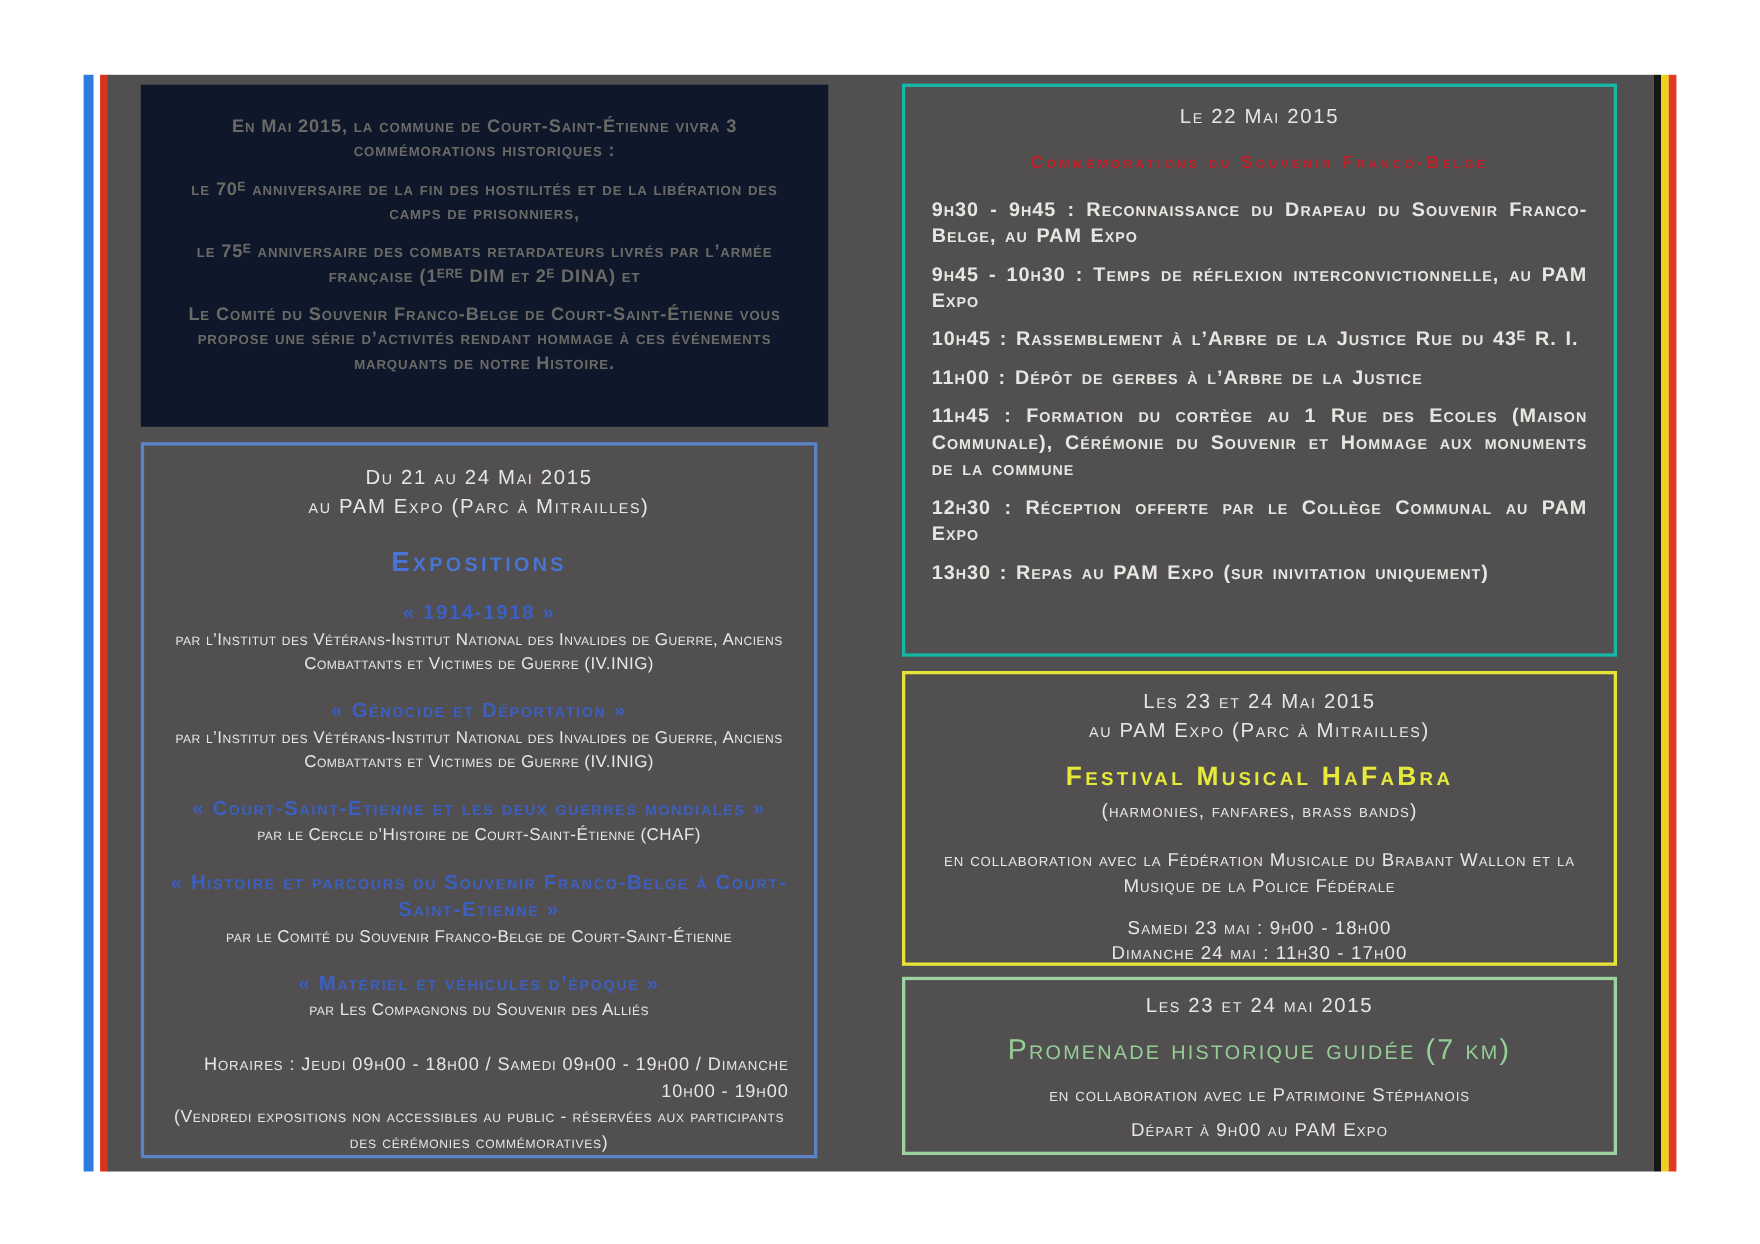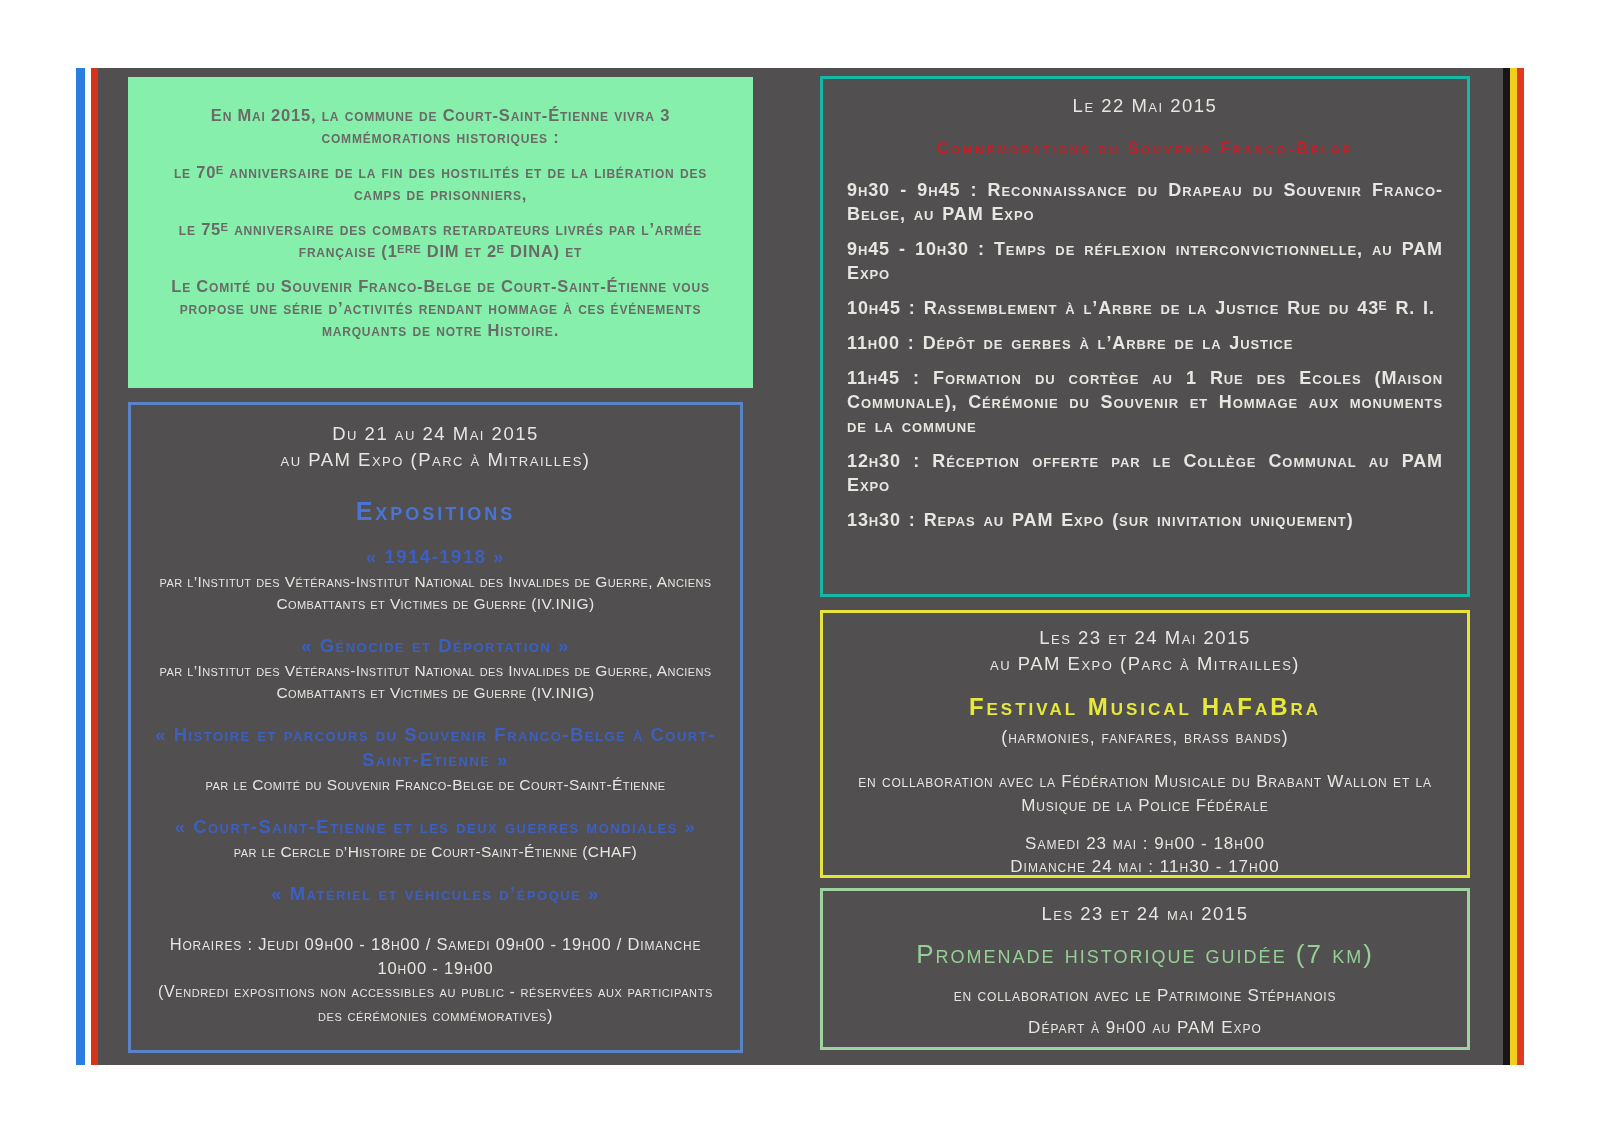--- a/index.html
+++ b/index.html
@@ -18,21 +18,21 @@
   .stripe-redr   {left:1517px;width:7px;background:#e23a22;}
   
   .page{
     position:absolute;left:98px;top:68px;width:1405px;height:997px;
     background:#514f4f;color:#e7e6e2;
   }
   .box{position:absolute;box-sizing:border-box;overflow:hidden;text-align:center;}
   
   .intro-box{
     left:30px;top:9px;width:625px;height:311px;
-    background:#86efac;color:#60605c;
+    background:#0f172a;color:#60605c;
     padding:14px 28px;
   }
   .intro-box p{
     font-size:16.5px;line-height:22px;letter-spacing:0.8px;
     margin:13px 0;font-weight:bold;color:#6a6a66;
   }
   
   .expo-box{
     left:30px;top:334px;width:615px;height:651px;
     border:3px solid #5b83c8;padding:16px 23px;
@@ -41,21 +41,21 @@
   .expo-title{
     color:#4a74d4;font-weight:bold;font-size:25px;letter-spacing:3px;
     margin:24px 0 14px;
   }
   .expo-item{margin-top:18px;}
   .expo-item-title{
     color:#3c5fc2;font-weight:bold;font-size:18.5px;line-height:25px;
     letter-spacing:1.5px;
   }
   .expo-item-by{font-size:15.5px;line-height:22px;letter-spacing:0.4px;margin-top:2px;}
-  .expo-horaires{margin-top:26px;font-size:16.5px;line-height:24px;letter-spacing:0.8px;}
+  .expo-horaires{margin-top:26px;font-size:16.5px;line-height:24px;letter-spacing:0.8px;text-align:right;}
   .expo-note{font-size:16px;line-height:24px;letter-spacing:0.6px;}
   
   .comm-box{
     left:722px;top:8px;width:650px;height:521px;
     border:3px solid #14b8a6;padding:14px 24px;
   }
   .comm-title{
     color:#c3202a;font-weight:bold;font-size:16px;line-height:36px;
     letter-spacing:3px;margin:12px 30px 4px;
   }
@@ -111,29 +111,30 @@
 
     <div class="expo-item">
       <div class="expo-item-title">« 1914-1918 »</div>
       <div class="expo-item-by">par l’Institut des Vétérans-Institut National des Invalides de Guerre, Anciens Combattants et Victimes de Guerre (IV.INIG)</div>
     </div>
     <div class="expo-item">
       <div class="expo-item-title">« Génocide et Déportation »</div>
       <div class="expo-item-by">par l’Institut des Vétérans-Institut National des Invalides de Guerre, Anciens Combattants et Victimes de Guerre (IV.INIG)</div>
     </div>
     <div class="expo-item">
+      <div class="expo-item-title">« Court-Saint-Etienne et les deux guerres mondiales »</div>
+      <div class="expo-item-by">par le Cercle d’Histoire de Court-Saint-Étienne (CHAF)</div>
+    </div>
+    <div class="expo-item">
       <div class="expo-item-title">« Histoire et parcours du Souvenir Franco-Belge à Court-Saint-Etienne »</div>
       <div class="expo-item-by">par le Comité du Souvenir Franco-Belge de Court-Saint-Étienne</div>
     </div>
     <div class="expo-item">
-      <div class="expo-item-title">« Court-Saint-Etienne et les deux guerres mondiales »</div>
-      <div class="expo-item-by">par le Cercle d’Histoire de Court-Saint-Étienne (CHAF)</div>
-    </div>
-    <div class="expo-item">
       <div class="expo-item-title">« Matériel et véhicules d’époque »</div>
+      <div class="expo-item-by">par Les Compagnons du Souvenir des Alliés</div>
     </div>
 
     <div class="expo-horaires">Horaires : Jeudi 09h00 - 18h00 / Samedi 09h00 - 19h00 / Dimanche 10h00 - 19h00</div>
     <div class="expo-note">(Vendredi expositions non accessibles au public - réservées aux participants des cérémonies commémoratives)</div>
   </div>
 
   <div class="box comm-box">
     <div class="box-date">Le 22 Mai 2015</div>
     <div class="comm-title">Commémorations du Souvenir Franco-Belge</div>
     <div class="comm-schedule">

